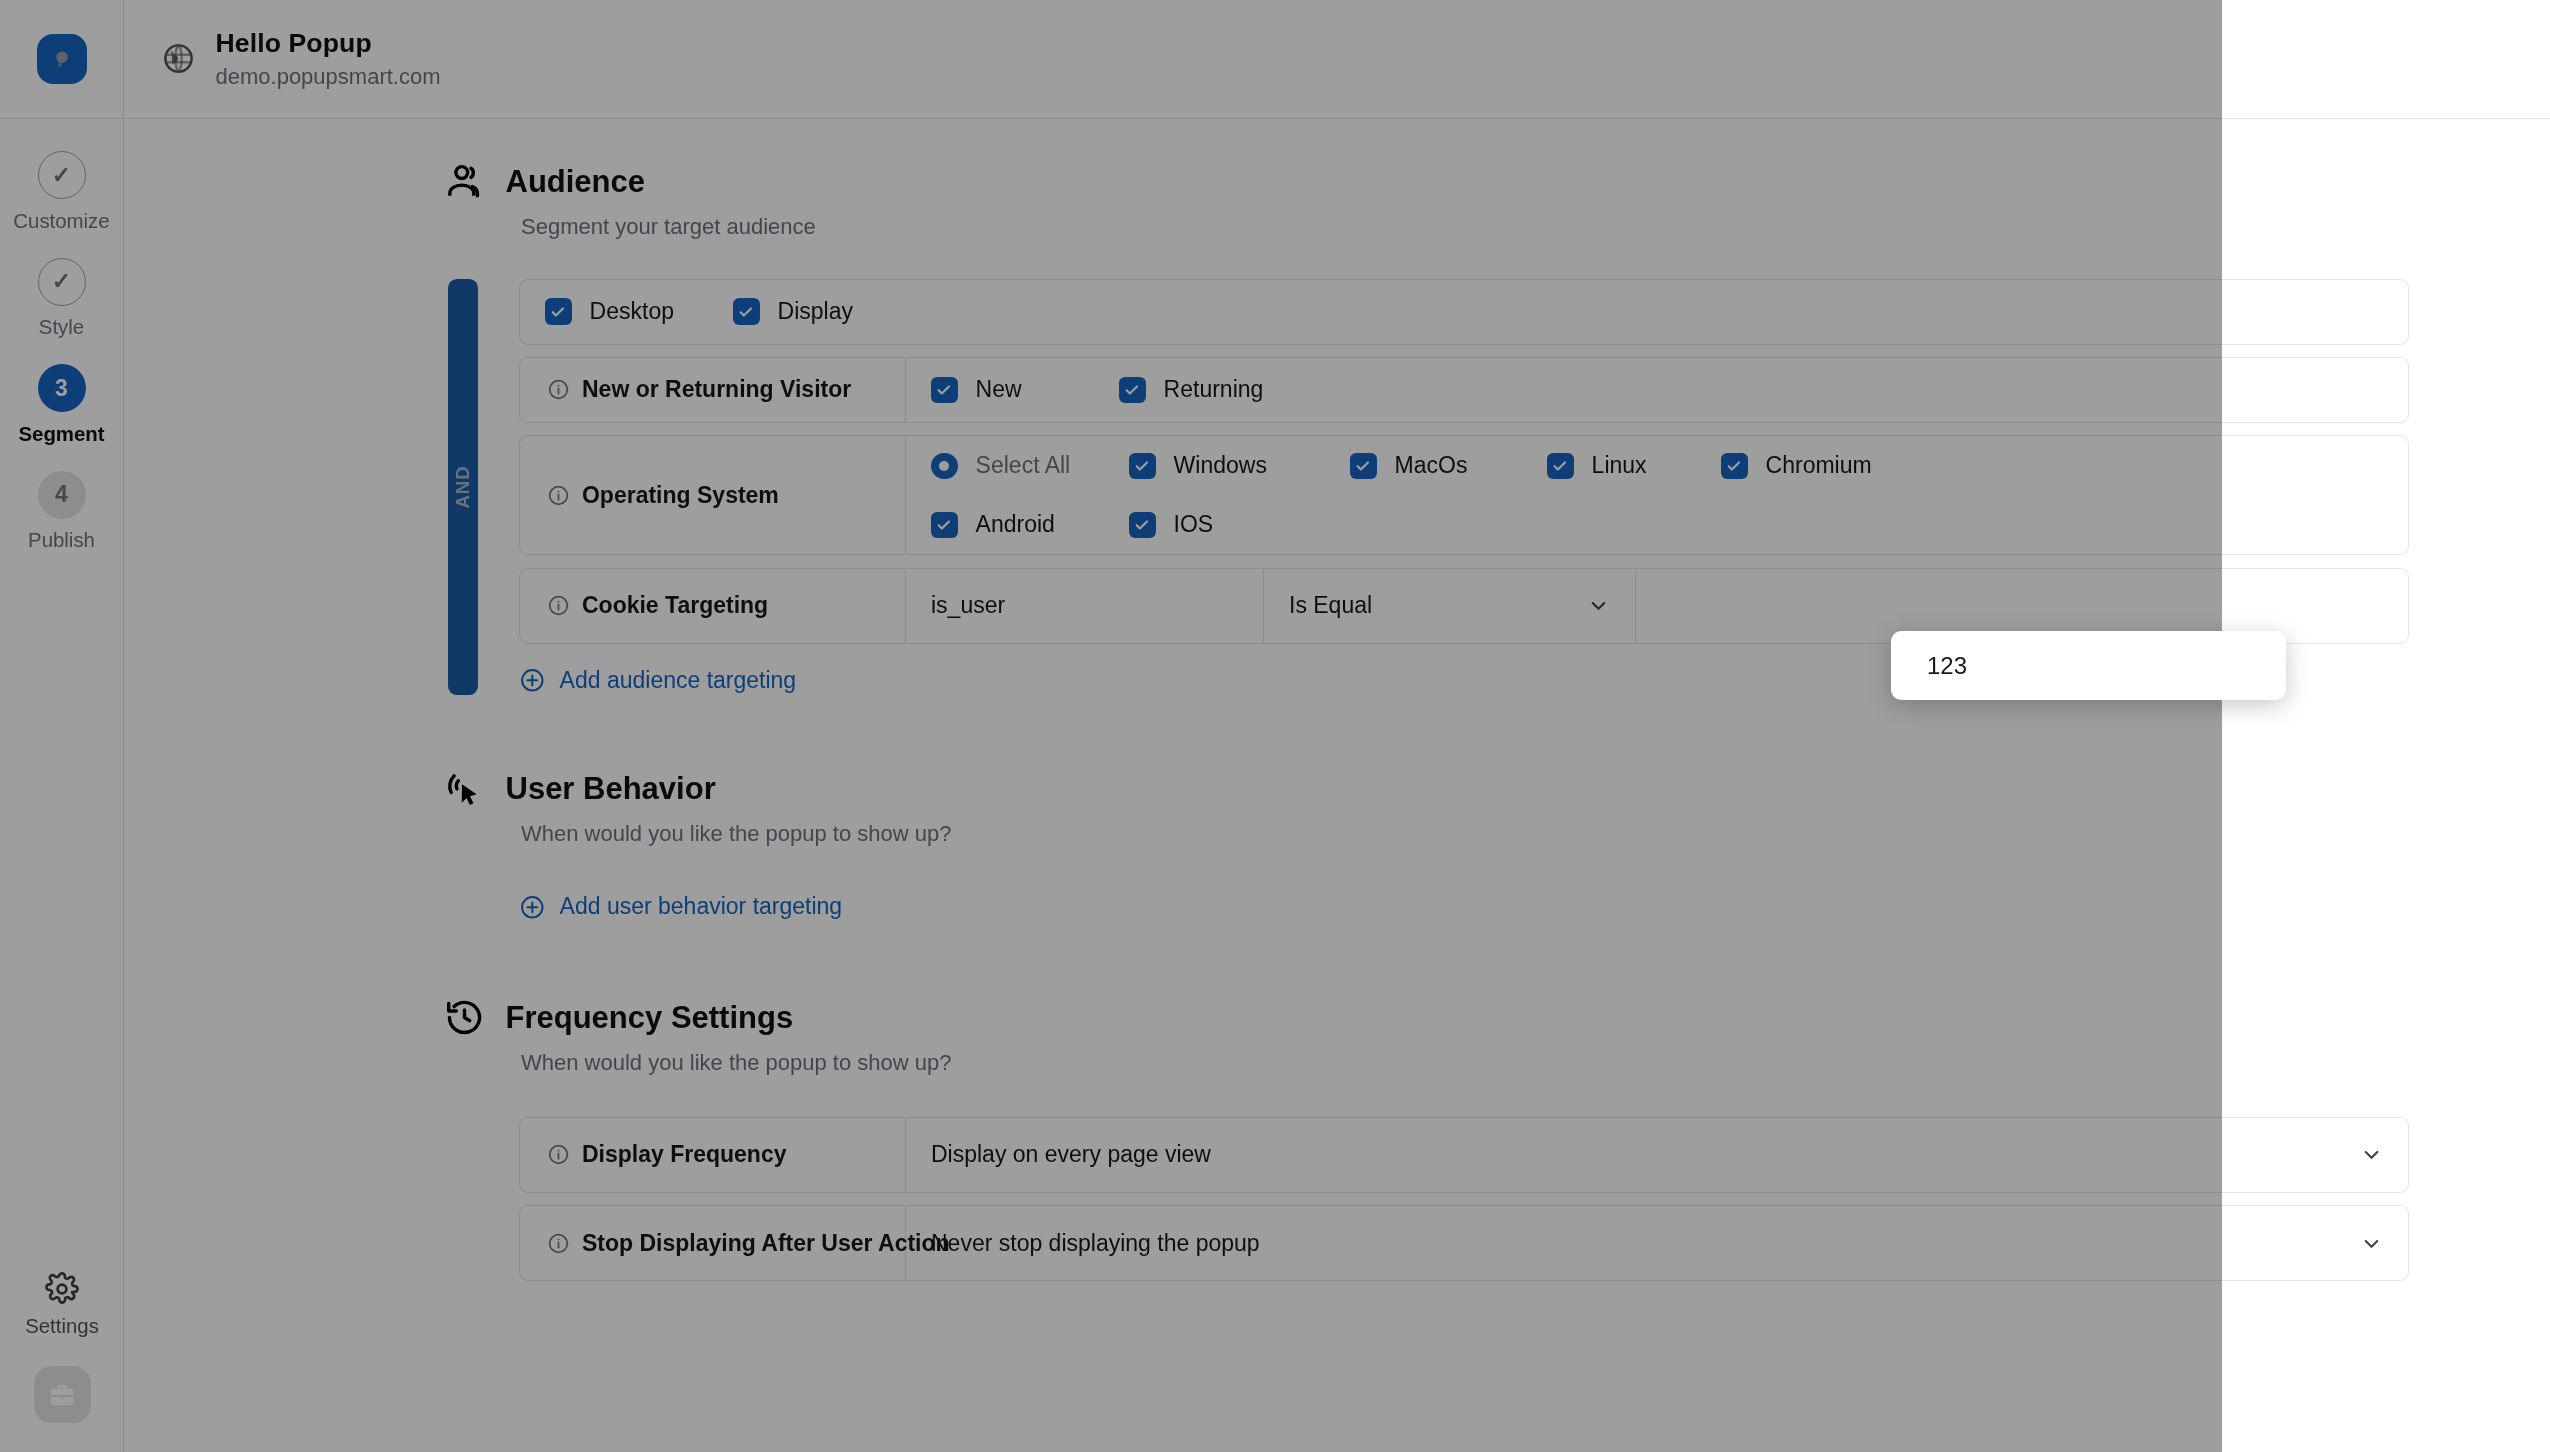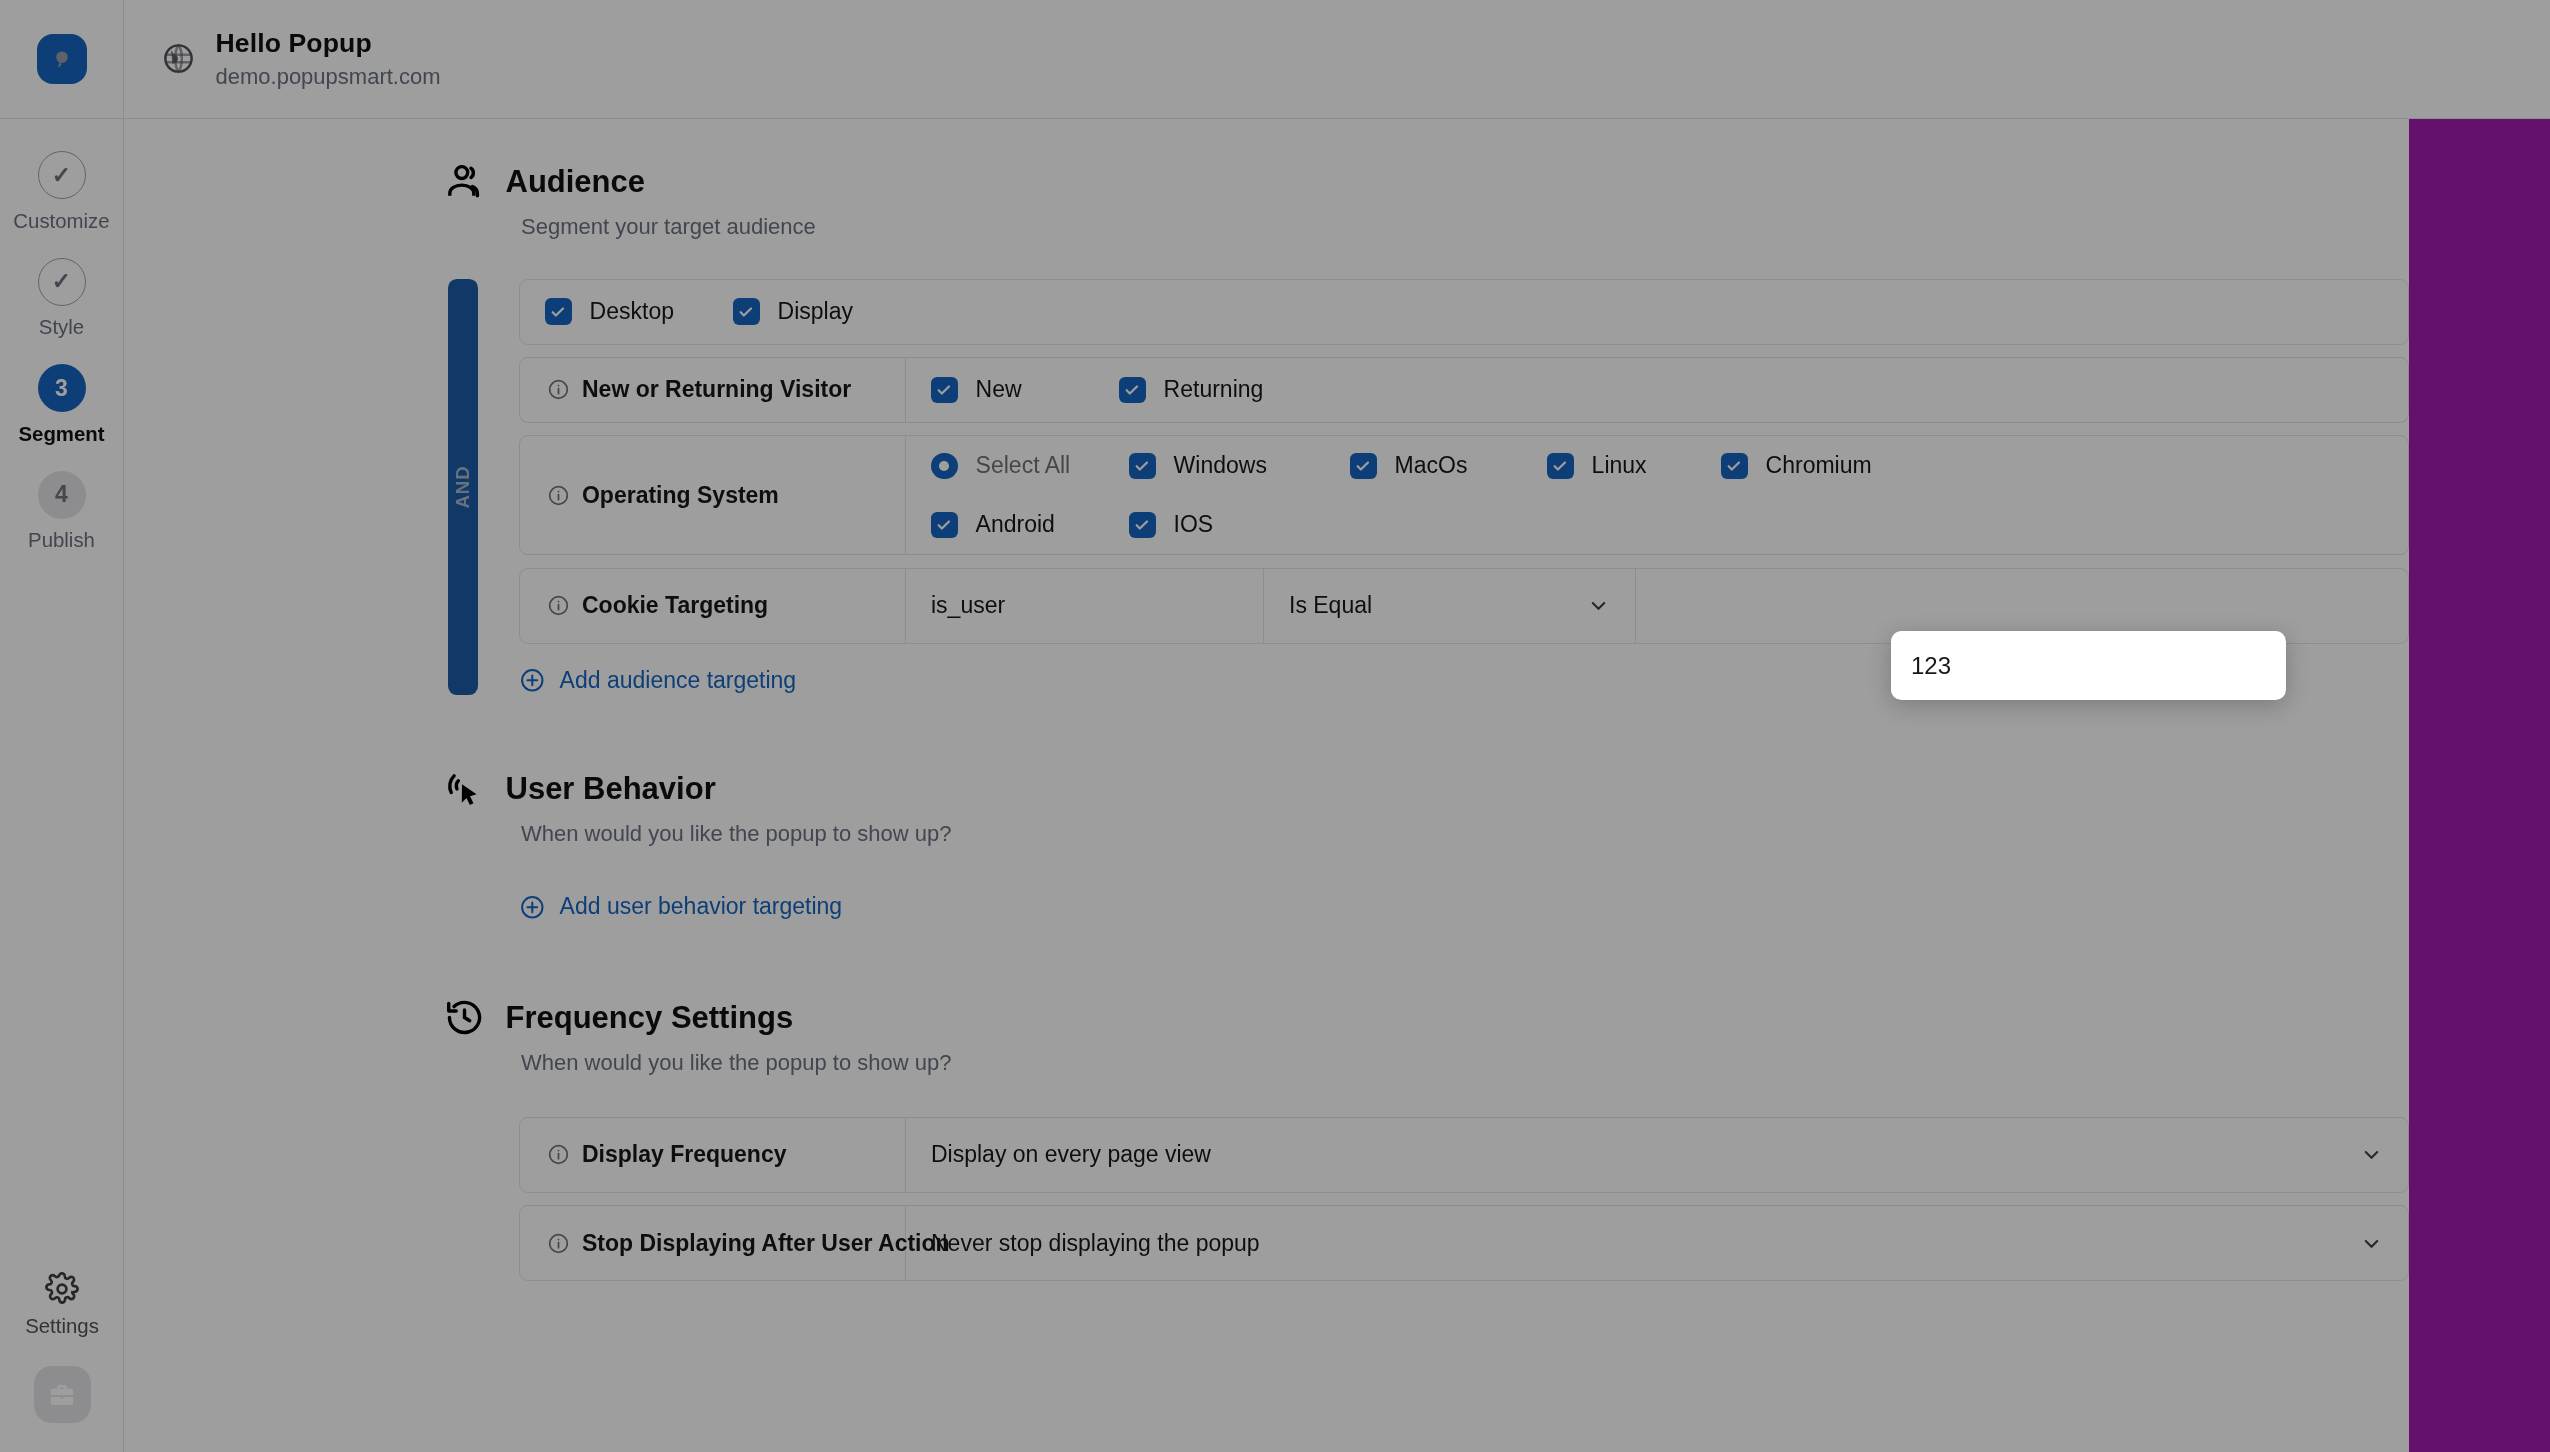--- a/index.html
+++ b/index.html
@@ -8,23 +8,23 @@
     width: 2550px;
     height: 1452px;
     overflow: hidden;
     font-family: "Liberation Sans", sans-serif;
     background: #ffffff;
   }
 
   
   #app {
     position: relative;
-    width: 2550px;
+    width: 2222px;
     height: 1452px;
-    background: #a21caf;
+    background: #0f766e;
   }
   #scrim {
     position: absolute;
     inset: 0;
     background: rgba(0,0,0,0.38);
     z-index: 50;
     pointer-events: none;
   }
 
   
@@ -211,21 +211,21 @@
     z-index: 80;
     left: 1891px;
     top: 631px;
     width: 395px;
     height: 69px;
     background: #ffffff;
     border-radius: 10.6px;
     box-shadow: 0 5.3px 23px rgba(0,0,0,0.22);
     display: flex;
     align-items: center;
-    padding: 0 20px;
+    padding: 0 36px;
     font-size: 24px;
     color: #18181b;
   }
 
   .spacer-72 { height: 64px; }
 </style>
 </head>
 <body>
 
 <div id="app">

